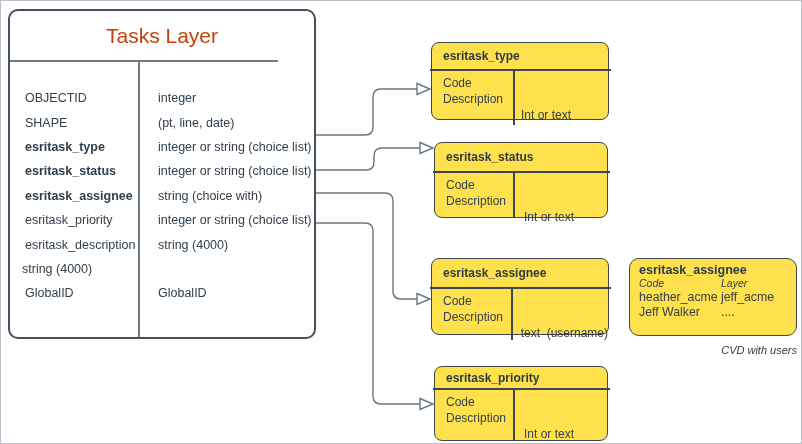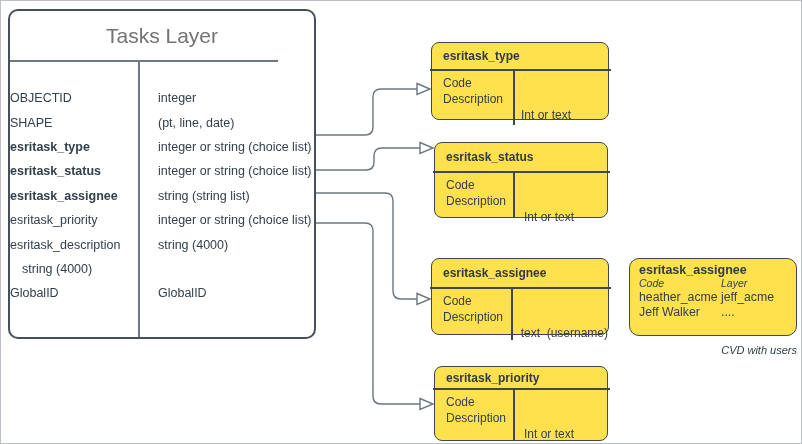--- a/index.html
+++ b/index.html
@@ -28,39 +28,39 @@
     width:308px; height:330px;
     background:#ffffff;
     border:2px solid #45505b;
     border-radius:10px;
     z-index:2;
   }
   .tasks-title {
     height:49px;
     display:flex; align-items:center; justify-content:center;
     font-size:21px;
-    color:#737373;
+    color:#c2410c;
   }
   .tasks-hdiv {
     position:absolute; left:0; top:49px;
     width:268px; height:2px;
     background:#6e7983;
   }
   .tasks-vdiv {
     position:absolute; left:128px; top:49px; bottom:0;
     width:2px;
     background:#6e7983;
   }
   .tasks-rows {
     position:absolute; left:0; right:0; top:49px;
     padding-top:26px;
     font-size:12.5px;
   }
   .trow { display:flex; height:24.4px; align-items:center; }
-  .trow .fname { width:136px; }
+  .trow .fname { width:136px; padding-left:15px; }
   .trow .ftype { padding-left:12px; }
   .trow.bold .fname { font-weight:bold; }
 
   
   .dom {
     position:absolute;
     background:#ffe14d;
     border:1.5px solid #3d4752;
     border-radius:8px;
     z-index:2;
@@ -161,21 +161,21 @@
       <div class="trow bold">
           <span class="fname">esritask_type</span>
           <span class="ftype">integer or string (choice list)</span>
         </div>
       <div class="trow bold">
           <span class="fname">esritask_status</span>
           <span class="ftype">integer or string (choice list)</span>
         </div>
       <div class="trow bold">
           <span class="fname">esritask_assignee</span>
-          <span class="ftype">string (string list)</span>
+          <span class="ftype">string (choice with)</span>
         </div>
       <div class="trow">
           <span class="fname">esritask_priority</span>
           <span class="ftype">integer or string (choice list)</span>
         </div>
       <div class="trow">
           <span class="fname">esritask_description</span>
           <span class="ftype">string (4000)</span>
         </div>
       <div class="trow">

